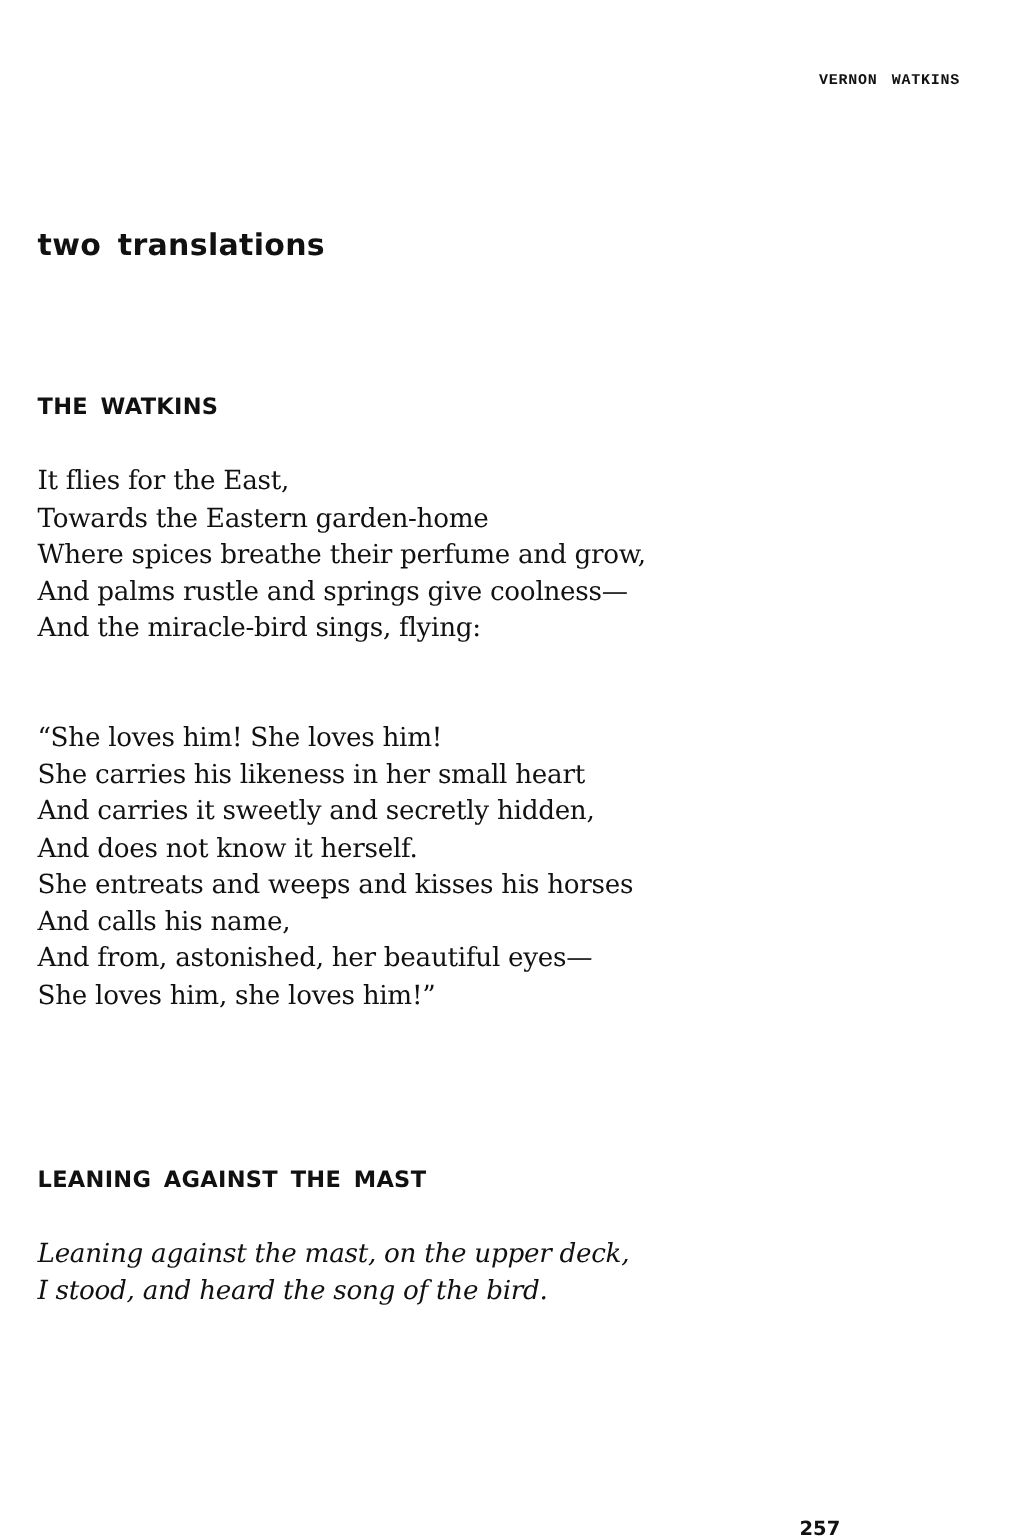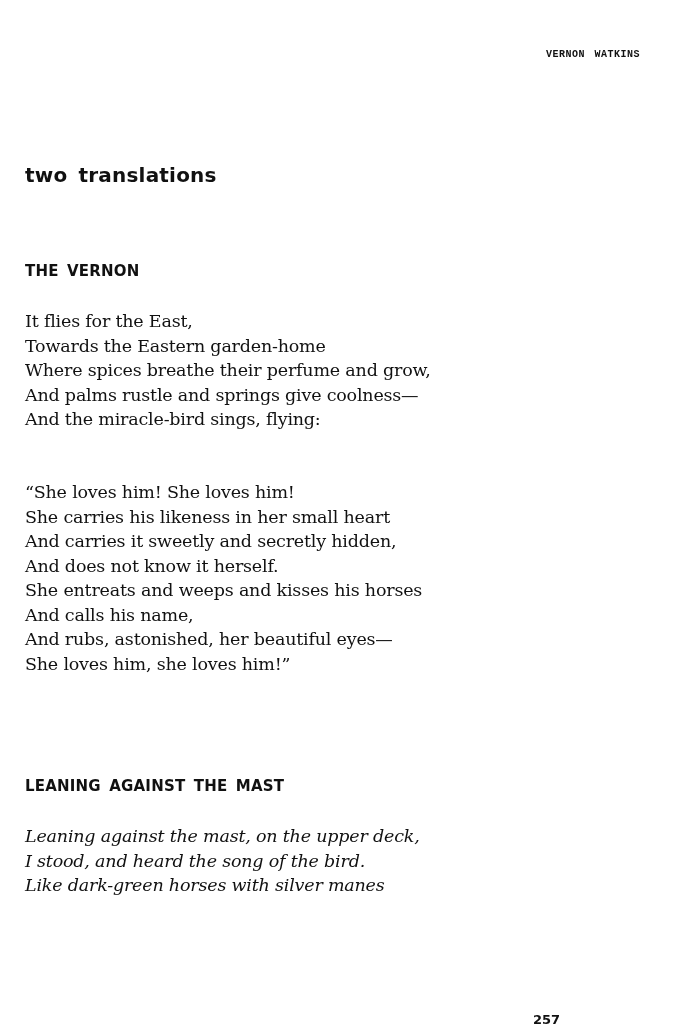--- a/index.html
+++ b/index.html
@@ -3,21 +3,21 @@
   <meta charset="utf-8">
   <style>
     html, body { margin: 0; padding: 0; background: #ffffff; }
     body { width: 686px; height: 1024px; position: relative; overflow: hidden; color: #111111; }
     .running-head {
       position: absolute; top: 49px; right: 46px;
       font-family: Liberation Mono, monospace; font-weight: bold;
       font-size: 10px; letter-spacing: 0.5px; word-spacing: 3px;
     }
     .page-title {
-      position: absolute; top: 163px; left: 25px;
+      position: absolute; top: 151px; left: 25px;
       font-family: "DejaVu Sans", sans-serif; font-weight: bold;
       font-size: 20px; letter-spacing: 0.2px; word-spacing: 4px;
     }
     .poem-title {
       position: absolute; left: 25px;
       font-family: "DejaVu Sans", sans-serif; font-weight: bold;
       font-size: 15px; letter-spacing: 0.2px; word-spacing: 3px;
     }
     .stanza {
       position: absolute; left: 25px;
@@ -32,42 +32,41 @@
       font-size: 13px; 
     }
   </style>
 </head>
 <body>
 
 <div class="running-head">VERNON WATKINS</div>
 
 <div class="page-title">two translations</div>
 
-<div class="poem-title" style="top:262px;">THE VERNON</div>
+<div class="poem-title" style="top:262px;">THE WATKINS</div>
 
 <div class="stanza" style="top:309px;">
   <span class="line">It flies for the East,</span>
   <span class="line">Towards the Eastern garden-home</span>
   <span class="line">Where spices breathe their perfume and grow,</span>
   <span class="line">And palms rustle and springs give coolness—</span>
   <span class="line">And the miracle-bird sings, flying:</span>
 </div>
 
 <div class="stanza" style="top:480px;">
   <span class="line">“She loves him! She loves him!</span>
   <span class="line">She carries his likeness in her small heart</span>
   <span class="line">And carries it sweetly and secretly hidden,</span>
   <span class="line">And does not know it herself.</span>
   <span class="line">She entreats and weeps and kisses his horses</span>
   <span class="line">And calls his name,</span>
-  <span class="line">And rubs, astonished, her beautiful eyes—</span>
+  <span class="line">And from, astonished, her beautiful eyes—</span>
   <span class="line">She loves him, she loves him!”</span>
 </div>
 
 <div class="poem-title" style="top:777px;">LEANING AGAINST THE MAST</div>
 
 <div class="stanza" style="top:824px;font-style:italic;">
   <span class="line">Leaning against the mast, on the upper deck,</span>
   <span class="line">I stood, and heard the song of the bird.</span>
-  <span class="line">Like dark-green horses with silver manes</span>
 </div>
 
 <div class="folio">257</div>
 
 </body></html>

